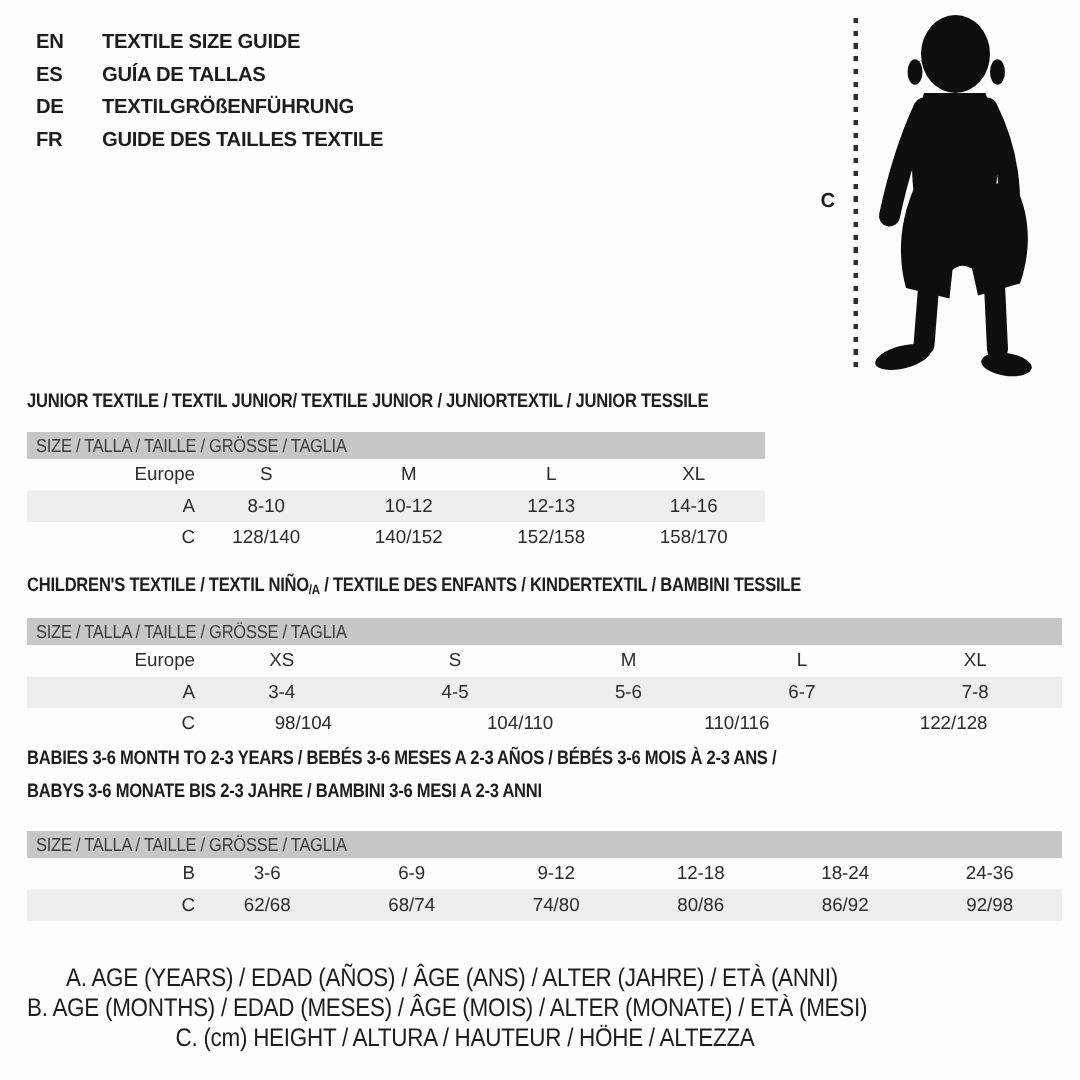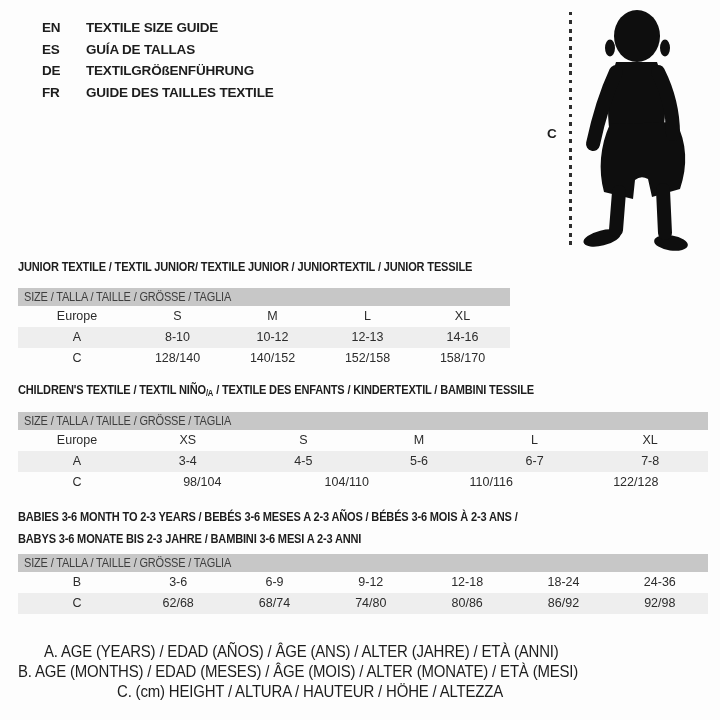--- a/index.html
+++ b/index.html
@@ -7,42 +7,42 @@
     position:relative;
     width:720px;height:720px;
     background:#fdfdfd;
     font-family:"Liberation Sans", sans-serif;
     color:#1d1d1d;
     overflow:hidden;
   }
   
   .langs{position:absolute;left:24px;top:17px;}
   .lang-row{display:flex;height:21.5px;align-items:center;font-weight:bold;font-size:13.5px;letter-spacing:-0.2px;}
-  .lang-code{width:44px;margin-left:18px;}
+  .lang-code{width:44px;}
   
   .dash-v{
     position:absolute;left:569px;top:12px;width:3px;height:238px;
     background:repeating-linear-gradient(to bottom,#2e2e2e 0 3.5px,transparent 3.5px 8.5px);
   }
   .height-label{position:absolute;left:547px;top:126px;font-weight:bold;font-size:13.5px;}
   .toddler{position:absolute;left:578px;top:8px;}
   
   .section-title{position:absolute;left:18px;font-weight:bold;font-size:13px;white-space:nowrap;}
   .condense{display:inline-block;transform:scaleX(0.85);transform-origin:0 50%;white-space:nowrap;letter-spacing:-0.2px;}
   .sub-frag{font-size:9px;vertical-align:-2px;}
   .two-line{line-height:22px;}
   
   .size-table{position:absolute;left:18px;font-size:12.5px;}
   .w-narrow{width:492px;}
   .w-wide{width:690px;}
   .table-header{background:#c7c7c7;height:18px;line-height:18px;padding-left:6px;font-weight:normal;color:#3e3e3e;font-size:12.5px;}
   .cond-h{display:inline-block;transform:scaleX(0.88);transform-origin:0 50%;white-space:nowrap;letter-spacing:-0.2px;}
   .trow{display:flex;height:21px;line-height:21px;color:#2c2c2c;}
   .trow.alt{background:#eeeeee;}
-  .tcell-label{width:106px;padding-left:6px;text-align:center;}
+  .tcell-label{width:106px;padding-left:6px;text-align:right;}
   .tcell{flex:1;text-align:center;}
   
   .legend{position:absolute;left:18px;top:642px;font-weight:normal;font-size:17px;text-align:center;}
   .legend-line{height:20px;line-height:20px;white-space:nowrap;}
 </style>
 </head>
 <body>
 
 <div class="langs">
   <div class="lang-row">
@@ -138,21 +138,21 @@
   </div>
   <div class="trow">
     <span class="tcell-label">C</span>
     <span class="tcell">98/104</span>
     <span class="tcell">104/110</span>
     <span class="tcell">110/116</span>
     <span class="tcell">122/128</span>
   </div>
 </div>
 
-<div class="section-title two-line" style="top:506px;">
+<div class="section-title two-line" style="top:494px;">
   <span class="condense">BABIES 3-6 MONTH TO 2-3 YEARS / BEBÉS 3-6 MESES A 2-3 AÑOS / BÉBÉS 3-6 MOIS À 2-3 ANS /</span><br>
   <span class="condense">BABYS 3-6 MONATE BIS 2-3 JAHRE / BAMBINI 3-6 MESI A 2-3 ANNI</span>
 </div>
 <div class="size-table w-wide" style="top:554px;">
   <div class="table-header">
     <span class="cond-h">SIZE / TALLA / TAILLE / GRÖSSE / TAGLIA</span>
   </div>
   <div class="trow">
     <span class="tcell-label">B</span>
     <span class="tcell">3-6</span>

